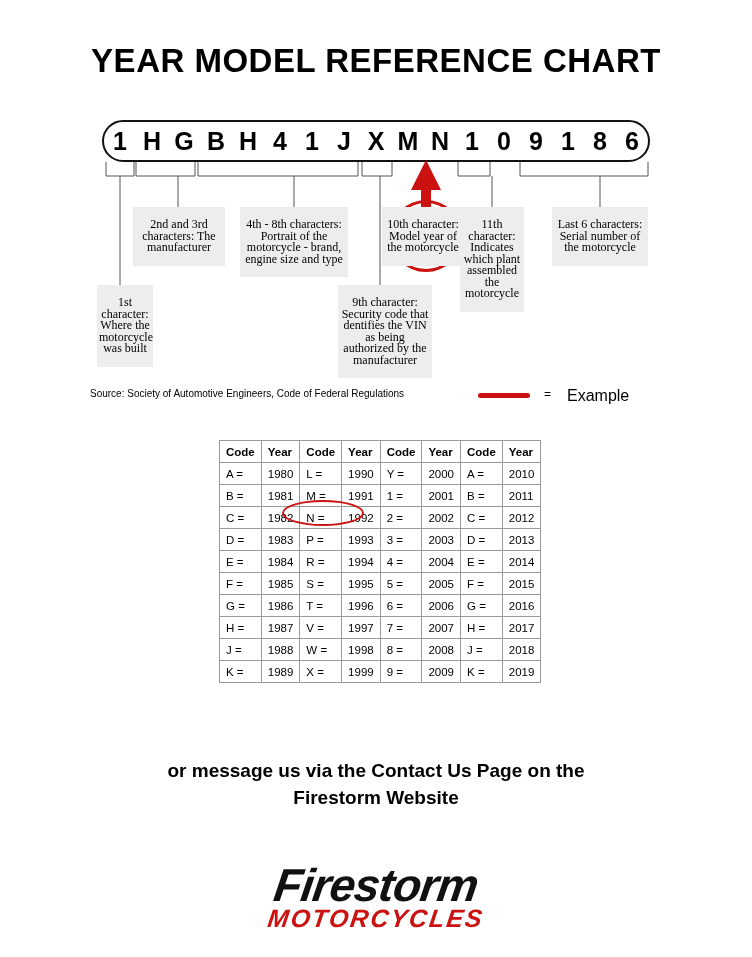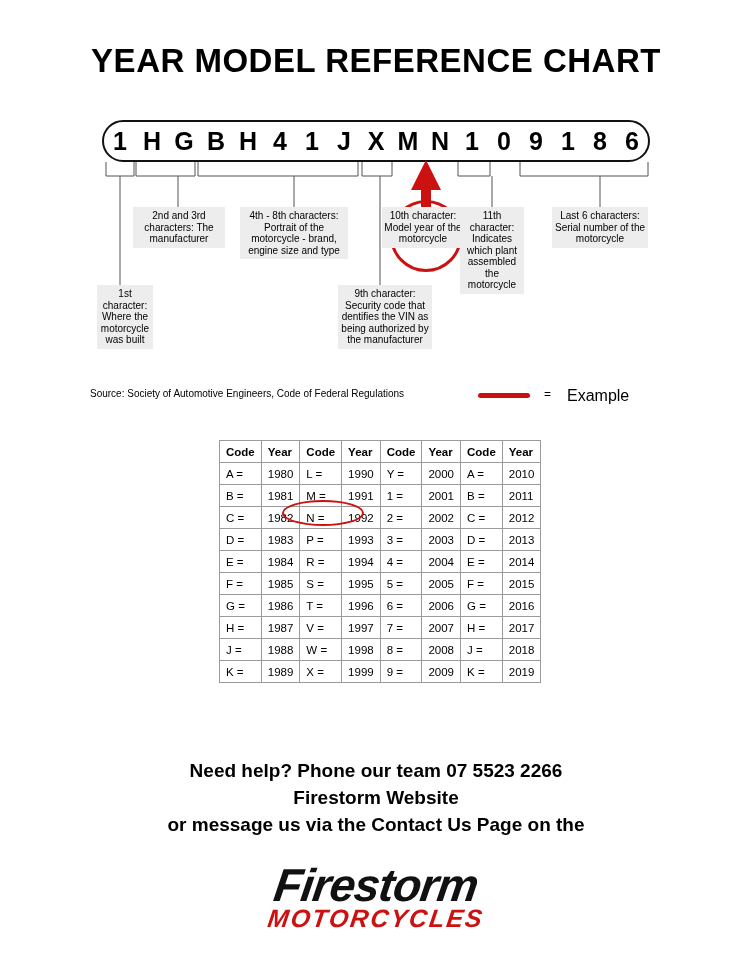--- a/index.html
+++ b/index.html
@@ -56,26 +56,27 @@
     left: 0;
     width: 752px;
     height: 957px;
     pointer-events: none;
   }
 
   
   .callout {
     position: absolute;
     background: #ededed;
-    font-size: 10px;
+    font-size: 12px;
     line-height: 11.5px;
     text-align: center;
-    padding: 3px 2px;
+    padding: 12px 2px;
     box-sizing: border-box;
     color: #000;
+    font-family: Liberation Serif, serif;
   }
 
   #callout-1st   { left: 97px;  top: 285px; width: 56px; }
   #callout-2nd3rd{ left: 133px; top: 207px; width: 92px; }
   #callout-4th8th{ left: 240px; top: 207px; width: 108px;}
   #callout-9th   { left: 338px; top: 285px; width: 94px; }
   #callout-10th  { left: 382px; top: 207px; width: 82px; }
   #callout-11th  { left: 460px; top: 207px; width: 64px; }
   #callout-last6 { left: 552px; top: 207px; width: 96px; }
 
@@ -383,21 +384,20 @@
       <td>9 =</td>
       <td class="year">2009</td>
       <td>K =</td>
       <td class="year">2019</td>
     </tr>
   </tbody>
 </table>
 <div id="table-circle"></div>
 
 <div id="help-block">
-  <div>Need help?  Phone our team 07 5523 2266</div>
+  <div>or message us via the Contact Us Page on the</div>
   <div>Firestorm Website</div>
-  <div>or message us via the Contact Us Page on the</div>
 </div>
 
 <div id="logo">
   <div id="logo-firestorm">Firestorm</div>
   <div id="logo-moto">MOTORCYCLES</div>
 </div>
 
 </body></html>

